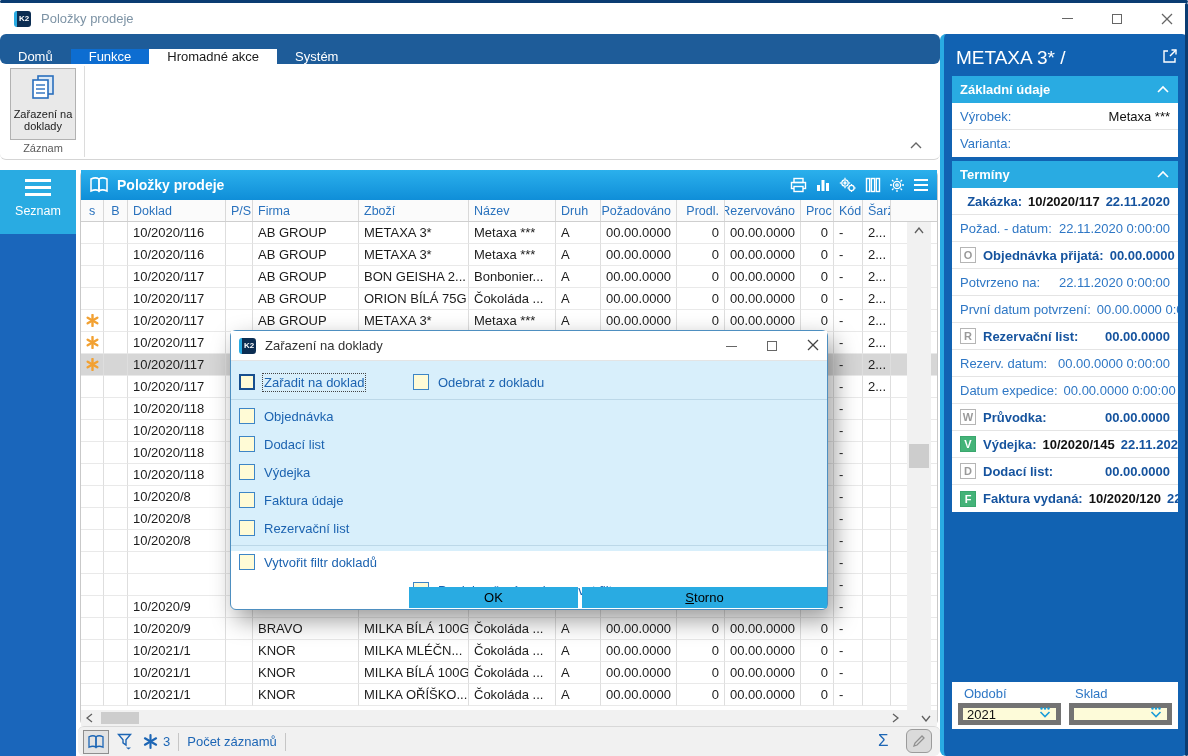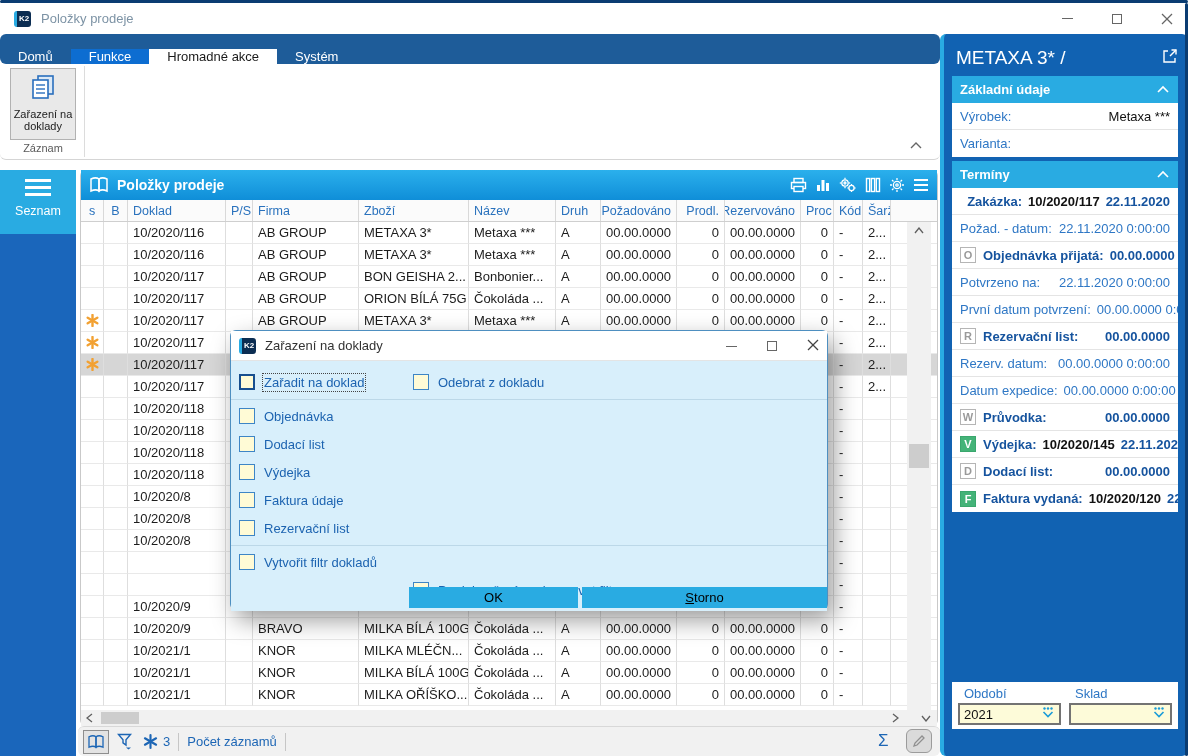--- a/index.html
+++ b/index.html
@@ -99,21 +99,21 @@
               background:#dadada; display:flex; align-items:center; justify-content:center; }
 
   
   #dialog { left:230px; top:330px; width:598px; height:280px; background:#fff; border:1px solid #4e8fc0;
             box-shadow:6px 10px 24px rgba(0,0,0,.4); z-index:60; }
   #dlg-titlebar { position:absolute; left:0; top:0; width:100%; height:30px; background:#fff;
                   display:flex; align-items:center; border-bottom:1px solid #e4e4e4; }
   #dlg-titlebar .k2icon { margin-left:8px; }
   #dlg-title { font-size:13px; color:#333; margin-left:9px; }
   #dlg-controls { position:absolute; right:8px; top:0; height:30px; display:flex; align-items:center; gap:30px; }
-  #dlg-body { position:absolute; left:0; top:30px; width:100%; height:250px; background:#d8effb; }
+  #dlg-body { position:absolute; left:0; top:30px; width:100%; height:190px; background:#d8effb; }
   .cb-sep { position:absolute; left:0; width:100%; height:1px; background:#bcd8e8; }
   .cb-item { position:absolute; height:26px; display:flex; align-items:center; }
   .cb-box { width:16px; height:16px; background:#fffbd6; border:1px solid #3d85c6; flex:none; }
   .cb-box.focused { border:2px solid #174f8f; }
   .cb-label { font-size:13px; color:#1c63b0; margin-left:9px; white-space:nowrap; }
   .cb-label.kbfocus { outline:1px dotted #444; outline-offset:1px; }
   .dlg-btn { position:absolute; top:226px; height:21px; background:#29abe2; color:#000000; font-size:13px;
              display:flex; align-items:center; justify-content:center; cursor:default; }
 
   
@@ -135,21 +135,21 @@
   .prow .pdate { color:#2e77c5; margin-left:6px; }
   .prow.bold .plabel, .prow.bold .pdate { color:#15539e; font-weight:bold; }
   .prow.bold .pvalue { font-weight:bold; }
   .prow.r-align { justify-content:flex-end; }
   .badge { width:16px; height:16px; border:1px solid #b5b5b5; background:#fff; color:#9a9a9a; font-size:11px;
            font-weight:bold; display:flex; align-items:center; justify-content:center; margin-right:7px; flex:none; }
   .badge.green { background:#44b378; border-color:#3aa76d; color:#fff; }
   #settings-body { padding:4px 6px 0 6px; display:flex; gap:8px; height:47px; }
   .sfield { flex:1; }
   .sfield .slabel { font-size:13px; color:#2e77c5; margin-left:6px; }
-  .combo { margin-top:2px; height:22px; background:#fdfbd9; border:2px solid #737373; display:flex;
+  .combo { margin-top:2px; height:22px; background:#fdfbd9; border:5px solid #737373; display:flex;
            align-items:center; padding:0 4px; }
   .combo .cval { flex:1; font-size:13px; color:#111; }
 </style>
 </head>
 <body>
 
 <div id="window">
 
   <div class="abs" id="topedge"></div>
 

